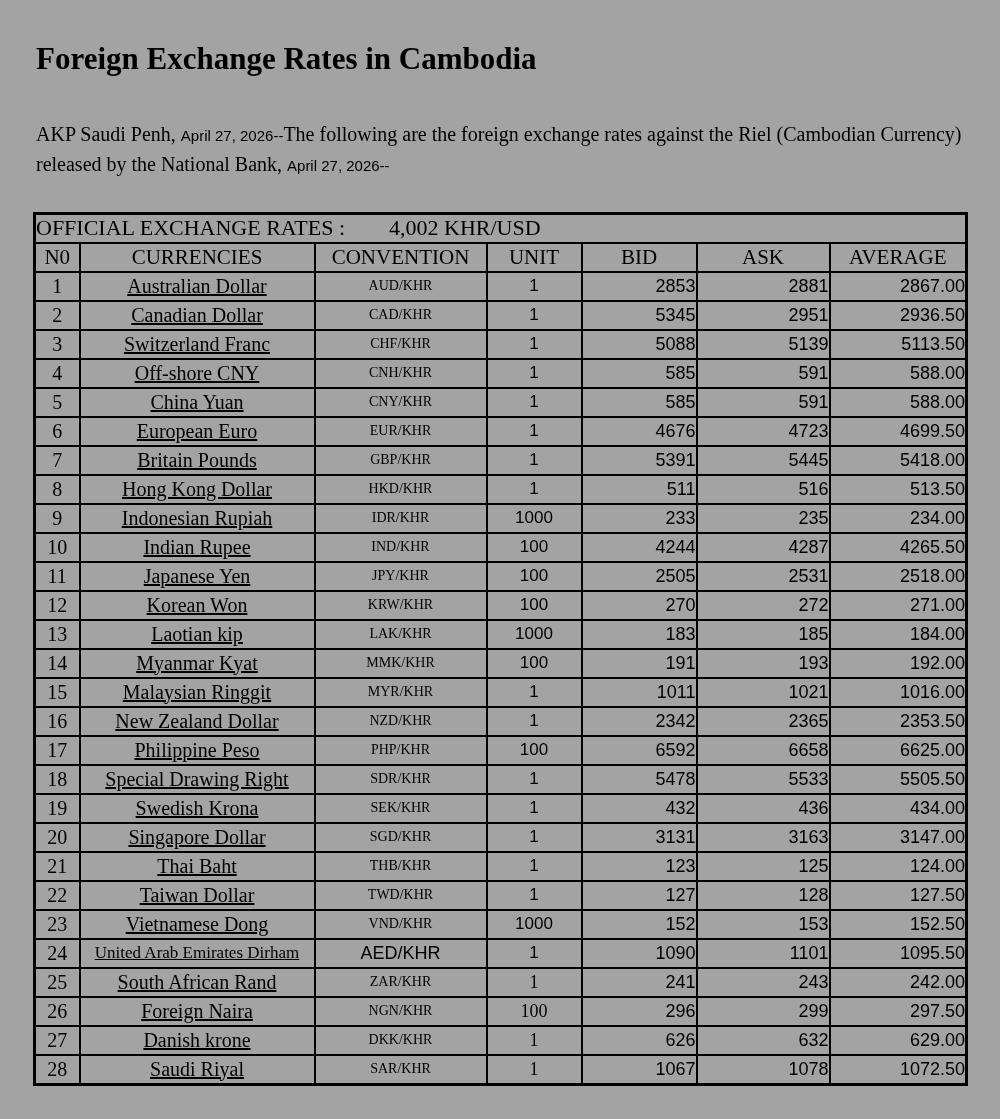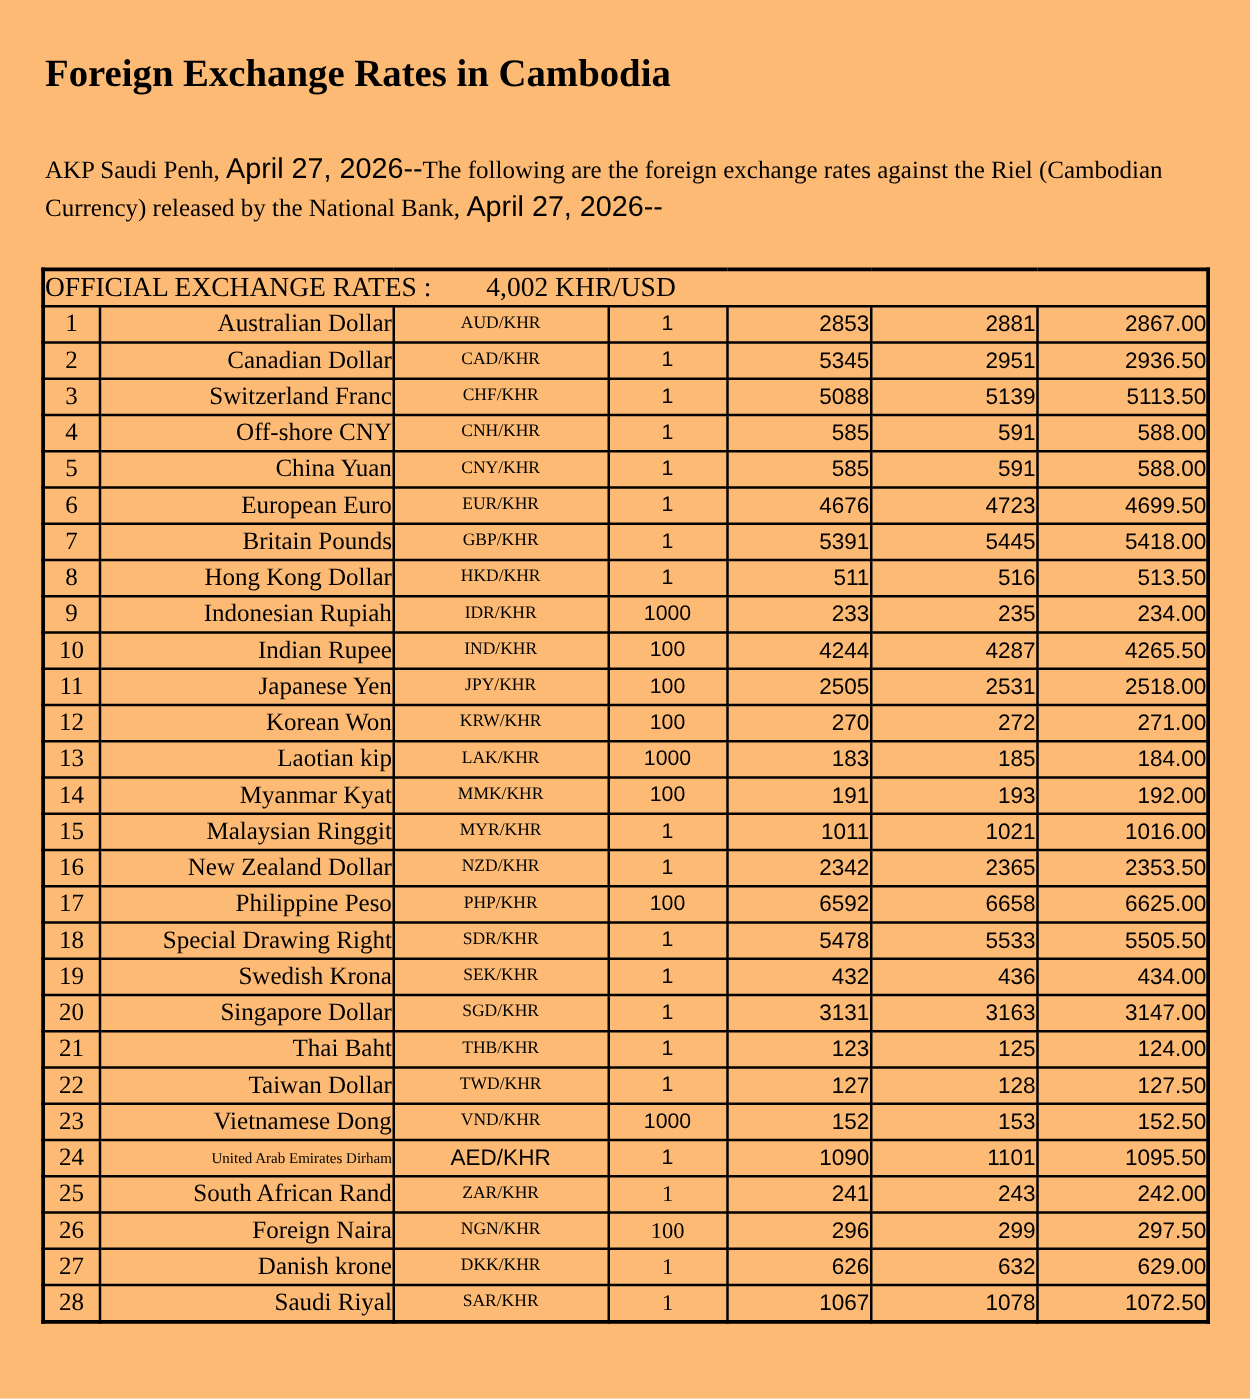--- a/index.html
+++ b/index.html
@@ -5,21 +5,21 @@
   html, body {
     margin: 0;
     padding: 0;
     background: #ffffff;
     color: #000000;
   }
   .page {
     position: relative;
     width: 1000px;
     height: 1119px;
-    background: #fdba74;
+    background: #a3a3a3;
     box-sizing: border-box;
     padding: 41px 35px 0 33px;
     overflow: hidden;
   }
 
   h1.doc-title {
     font-family: "Liberation Serif", serif;
     font-weight: bold;
     font-size: 31px;
     line-height: 1.15;
@@ -28,21 +28,21 @@
   }
   p.intro {
     font-family: "Liberation Serif", serif;
     font-size: 20px;
     line-height: 29px;
     margin: 43px 0 0 3px;
     width: 930px;
   }
   p.intro .date-sans {
     font-family: "Liberation Sans", sans-serif;
-    font-size: 23px;
+    font-size: 15px;
   }
 
   table.rates {
     border-collapse: collapse;
     table-layout: fixed;
     width: 932px;
     margin-top: 32px;
     border: 3px solid #000;
   }
   table.rates td, table.rates th {
@@ -68,24 +68,25 @@
     text-align: center;
   }
   td.c-no {
     font-family: "Liberation Serif", serif;
     font-size: 20px;
     text-align: center;
   }
   td.c-name {
     font-family: "Liberation Serif", serif;
     font-size: 20px;
-    text-align: right;
+    text-align: center;
     padding-left: 3px;
-  }
-  td.c-name.name-small { font-size: 12px; }
+    text-decoration: underline;
+  }
+  td.c-name.name-small { font-size: 17px; }
   td.c-conv {
     font-family: "Liberation Serif", serif;
     font-size: 14px;
     text-align: center;
   }
   td.c-conv.conv-sans {
     font-family: "Liberation Sans", sans-serif;
     font-size: 18px;
     margin-left: 11px;
   }
@@ -123,20 +124,29 @@
       <col style="width:115px">
       <col style="width:133px">
       <col style="width:137px">
     </colgroup>
     <thead>
       <tr>
         <td class="caption-cell" colspan="7">
           <span>OFFICIAL EXCHANGE RATES :</span><span class="cap-val">4,002 KHR/USD</span>
         </td>
       </tr>
+      <tr>
+        <th class="col-head">N0</th>
+        <th class="col-head">CURRENCIES</th>
+        <th class="col-head">CONVENTION</th>
+        <th class="col-head">UNIT</th>
+        <th class="col-head">BID</th>
+        <th class="col-head">ASK</th>
+        <th class="col-head">AVERAGE</th>
+      </tr>
     </thead>
     <tbody>
         <tr>
           <td class="c-no">1</td>
           <td class="c-name">Australian Dollar</td>
           <td class="c-conv">AUD/KHR</td>
           <td class="c-unit">1</td>
           <td class="c-val">2853</td>
           <td class="c-val">2881</td>
           <td class="c-val">2867.00</td>

